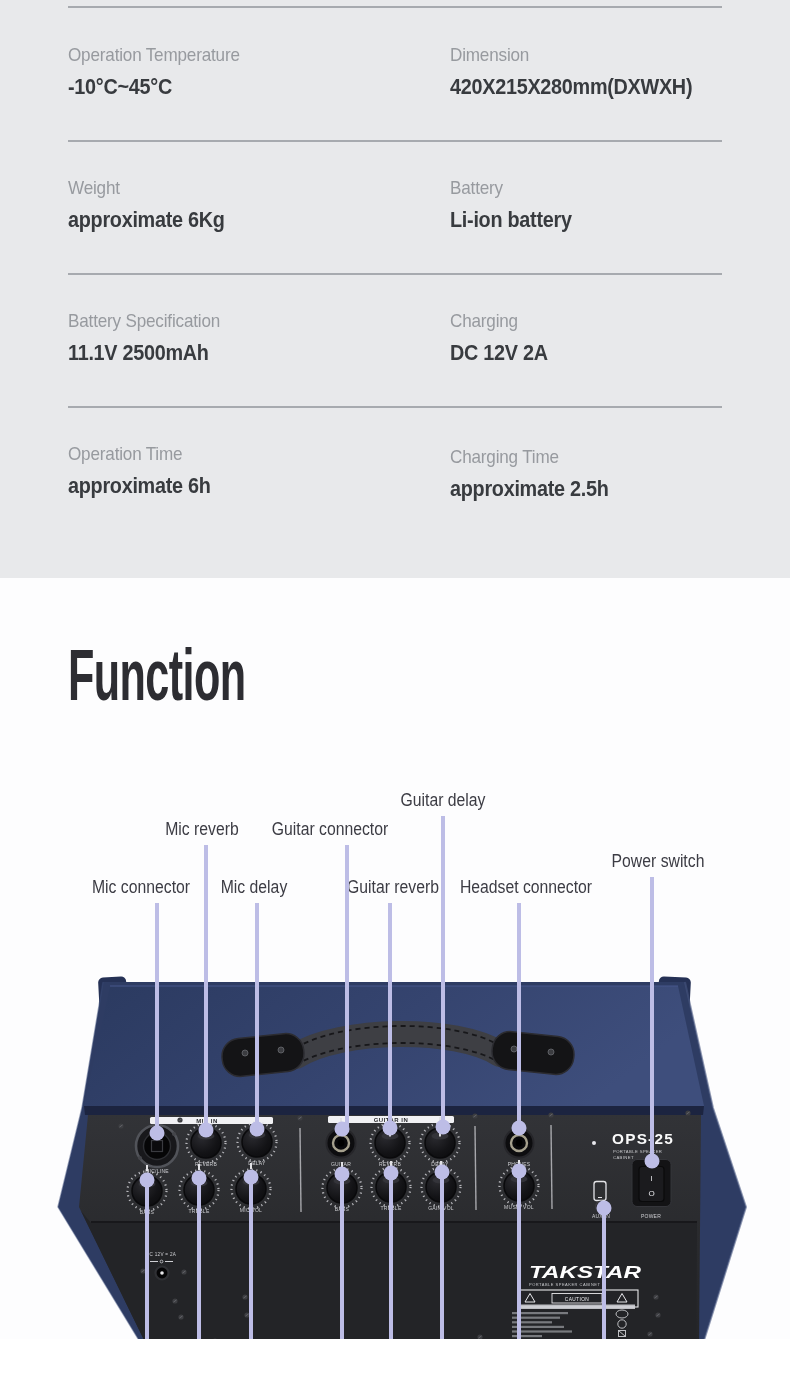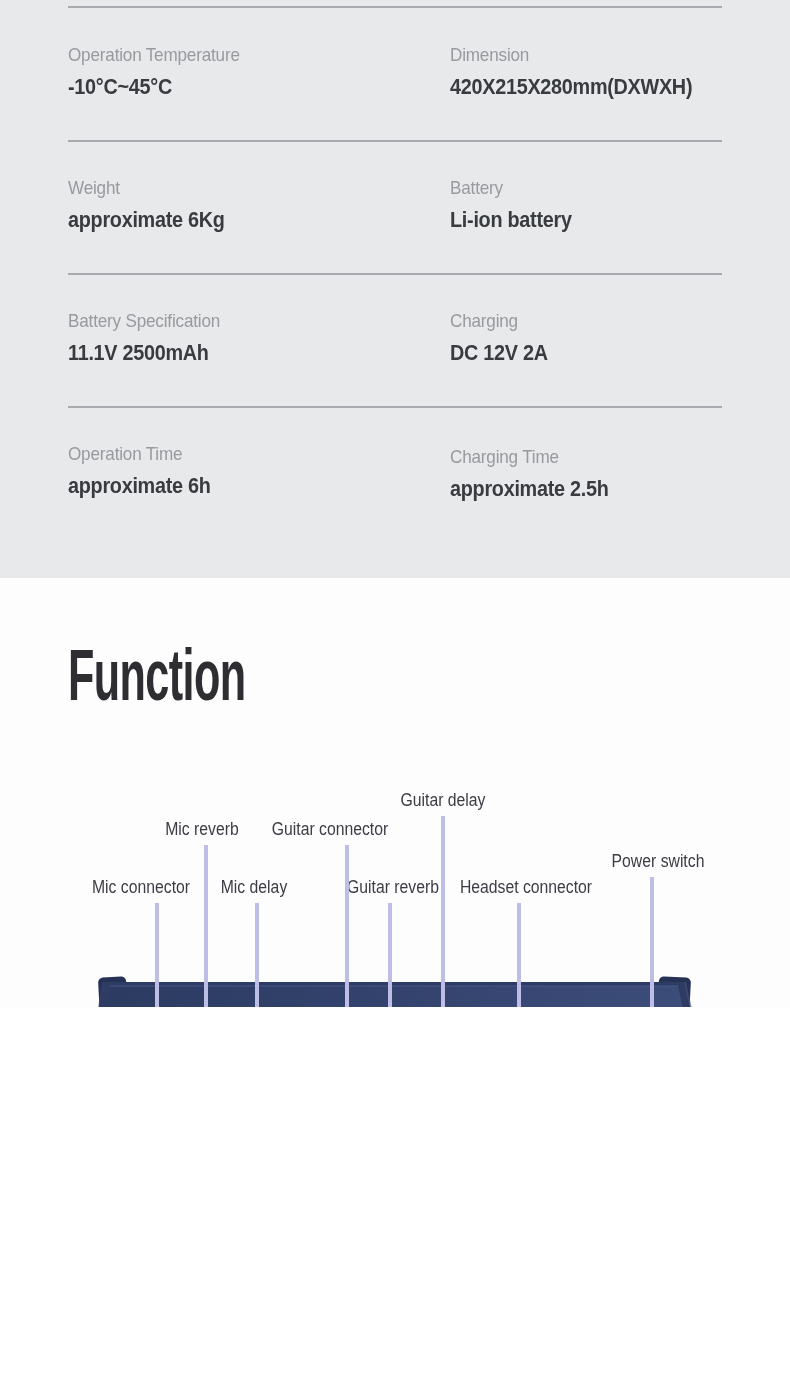--- a/index.html
+++ b/index.html
@@ -1,17 +1,17 @@
 <!DOCTYPE html>
 <html><head>
 <meta charset="utf-8">
 <style>
   html,body{margin:0;padding:0;}
   body{font-family:"Liberation Sans",sans-serif;}
-  #page{position:relative;width:790px;height:1007px;overflow:hidden;background:#fdfdfe;}
+  #page{position:relative;width:790px;height:1339px;overflow:hidden;background:#fdfdfe;}
 
   
   #spec-section{position:absolute;left:0;top:0;width:790px;height:578px;background:#e8e9eb;}
   .divider{position:absolute;left:68px;width:654px;height:2px;background:#a7aaaf;}
   .spec-cell{position:absolute;transform:scaleX(.9);transform-origin:left top;white-space:nowrap;}
   .spec-label{font-size:19px;color:#979a9f;letter-spacing:-0.2px;}
   .spec-value{font-size:22px;color:#383b3f;font-weight:700;letter-spacing:-0.3px;margin-top:8px;}
 
   
   #function-title{position:absolute;left:68px;top:634px;font-size:72px;font-weight:700;color:#2d2d32;transform:scaleX(.6);transform-origin:left top;letter-spacing:-1px;}

